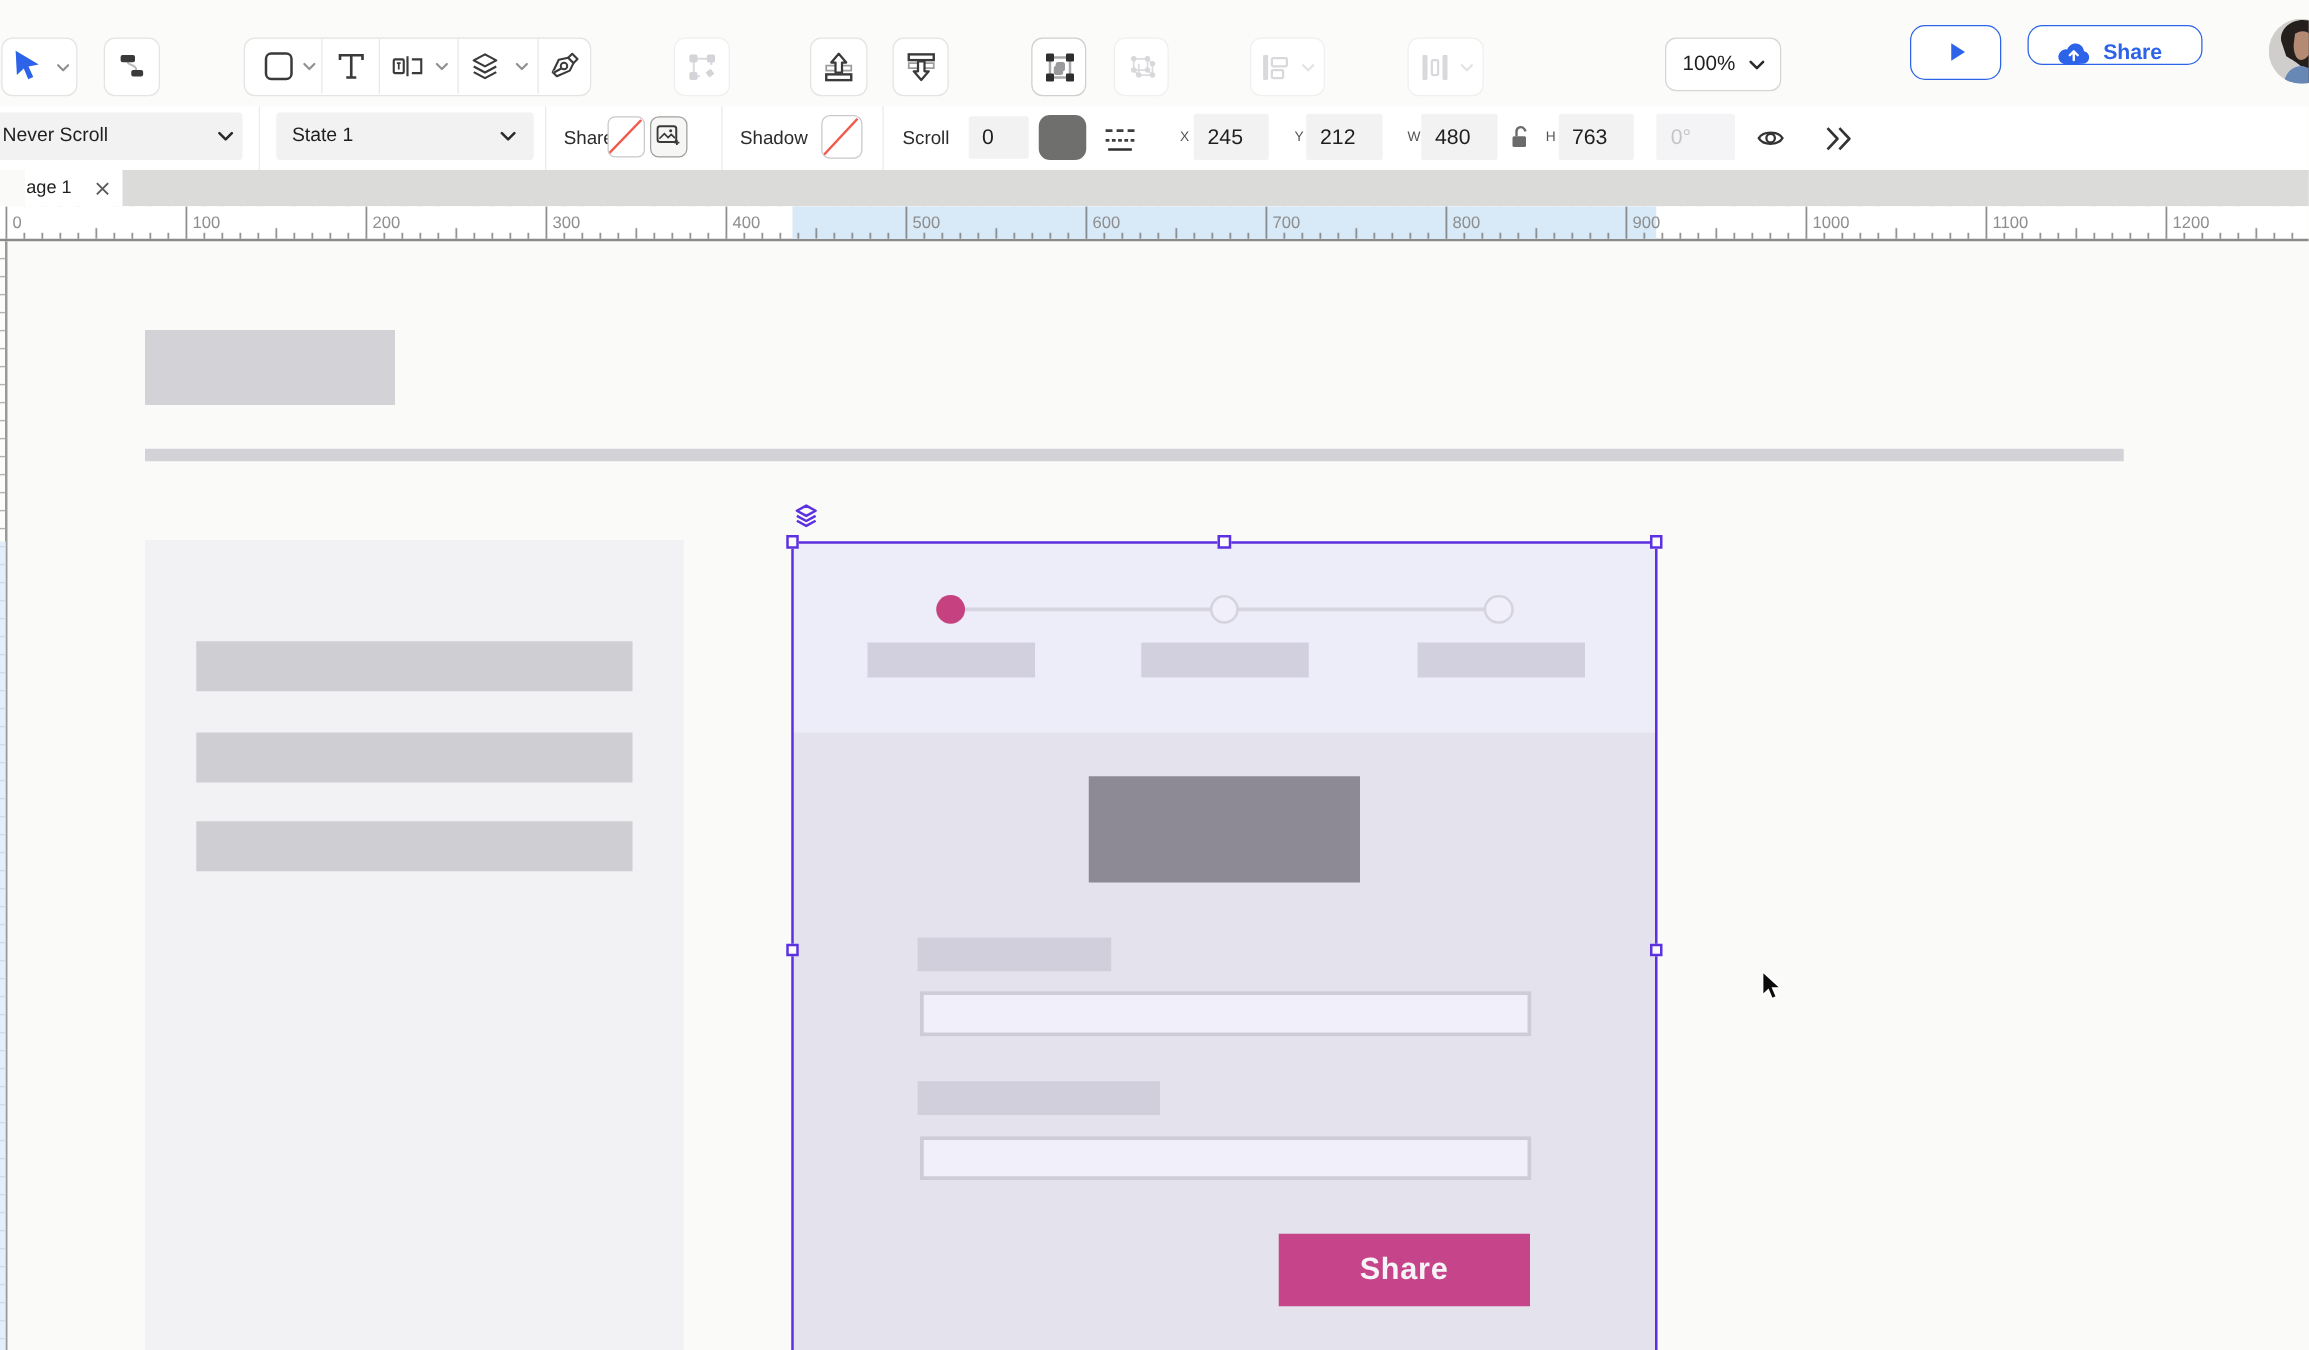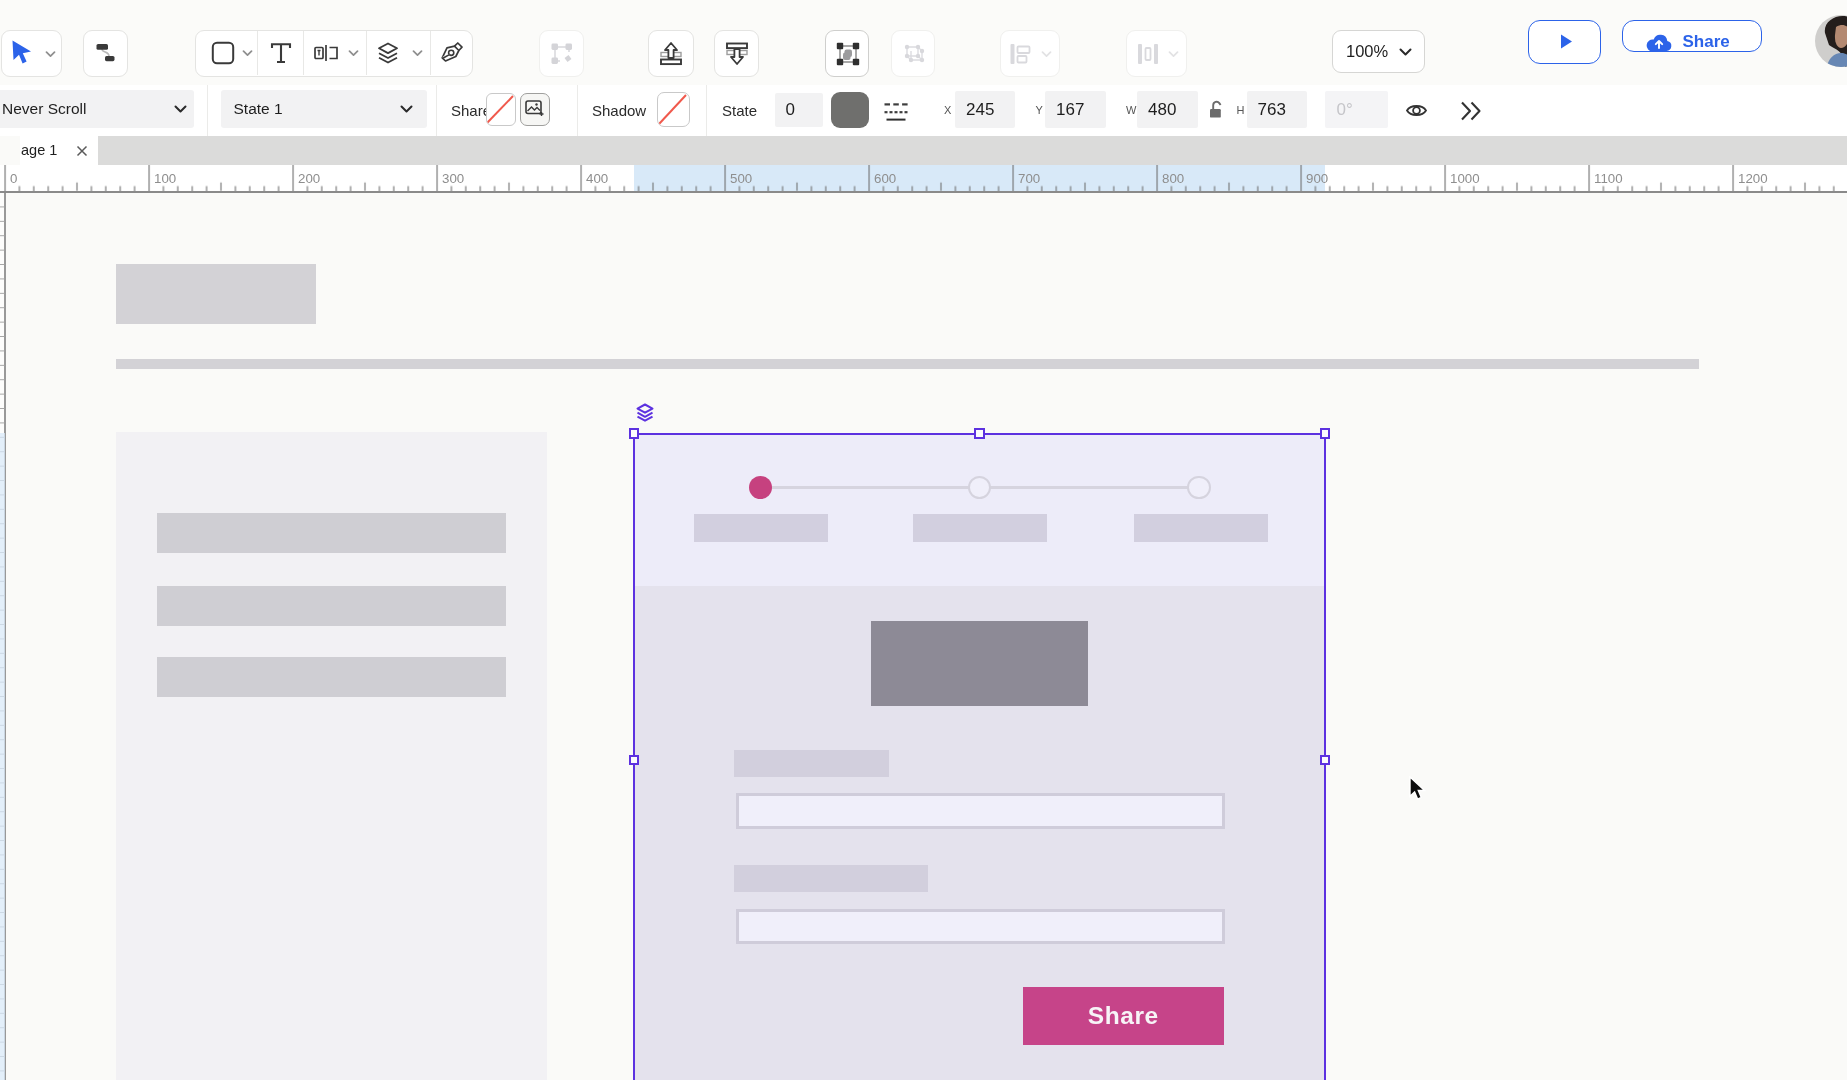--- a/index.html
+++ b/index.html
@@ -243,38 +243,38 @@
     </svg>
   </div>
   <div class="vsep" style="left:576.5px;"></div>
   <div class="lab2" style="left:592px;">Shadow</div>
   <div style="position:absolute; left:656.5px; top:7px; width:33px; height:35px; background:#fff; border:1.5px solid #c9c9c9; border-radius:7px; overflow:hidden;">
     <svg width="33" height="35" style="position:absolute; left:-1.5px; top:-1.5px;">
         <line x1="3" y1="32" x2="30" y2="3" stroke="#f0594c" stroke-width="2"></line>
       </svg>
   </div>
   <div class="vsep" style="left:706px;"></div>
-  <div class="lab2" style="left:722px;">State</div>
+  <div class="lab2" style="left:722px;">Scroll</div>
   <div class="fld" style="left:774.5px; top:8px; height:34px; line-height:34px; width:48.5px;">0</div>
   <div style="position:absolute; left:831px; top:6.5px; width:38px; height:36.5px; background:#6f6f6d; border-radius:9px;"></div>
   <svg width="24" height="20" viewBox="0 0 24 20" style="position:absolute; left:884px; top:16.5px;">
     <line x1="0.5" y1="2.4" x2="6" y2="2.4" stroke="#3e3e3e" stroke-width="2.2"></line>
     <line x1="9.3" y1="2.4" x2="14.8" y2="2.4" stroke="#3e3e3e" stroke-width="2.2"></line>
     <line x1="18.1" y1="2.4" x2="23.6" y2="2.4" stroke="#3e3e3e" stroke-width="2.2"></line>
     <line x1="0.5" y1="10.2" x2="3.5" y2="10.2" stroke="#3e3e3e" stroke-width="2.2"></line>
     <line x1="5.5" y1="10.2" x2="8.5" y2="10.2" stroke="#3e3e3e" stroke-width="2.2"></line>
     <line x1="10.5" y1="10.2" x2="13.5" y2="10.2" stroke="#3e3e3e" stroke-width="2.2"></line>
     <line x1="15.5" y1="10.2" x2="18.5" y2="10.2" stroke="#3e3e3e" stroke-width="2.2"></line>
     <line x1="20.5" y1="10.2" x2="23.5" y2="10.2" stroke="#3e3e3e" stroke-width="2.2"></line>
     <line x1="2.5" y1="17.6" x2="21.5" y2="17.6" stroke="#2e2e2e" stroke-width="2"></line>
   </svg>
   <div class="slab" style="left:944px;">X</div>
   <div class="fld" style="left:955px; width:59.5px;">245</div>
   <div class="slab" style="left:1035.5px;">Y</div>
-  <div class="fld" style="left:1045px; width:60.5px;">167</div>
+  <div class="fld" style="left:1045px; width:60.5px;">212</div>
   <div class="slab" style="left:1126px;">W</div>
   <div class="fld" style="left:1137px; width:61px;">480</div>
   <svg width="18" height="21" viewBox="0 0 18 21" style="position:absolute; left:1208px; top:14px;">
     <path d="M5.2 10 V6.2 A3.4 3.4 0 0 1 11.3 4.1 L12.6 6" fill="none" stroke="#6b6b6b" stroke-width="1.9"></path>
     <rect x="2" y="10" width="10.8" height="8.6" rx="1.2" fill="#6b6b6b"></rect>
   </svg>
   <div class="slab" style="left:1236.5px;">H</div>
   <div class="fld" style="left:1246.5px; width:60.5px;">763</div>
   <div class="fld" style="left:1324.5px; width:63.5px; background:#f4f4f6; color:#c5c5c9; padding-left:12px;">0°</div>
   <svg width="23" height="21" viewBox="0 0 23 21" style="position:absolute; left:1405px; top:15px;">

